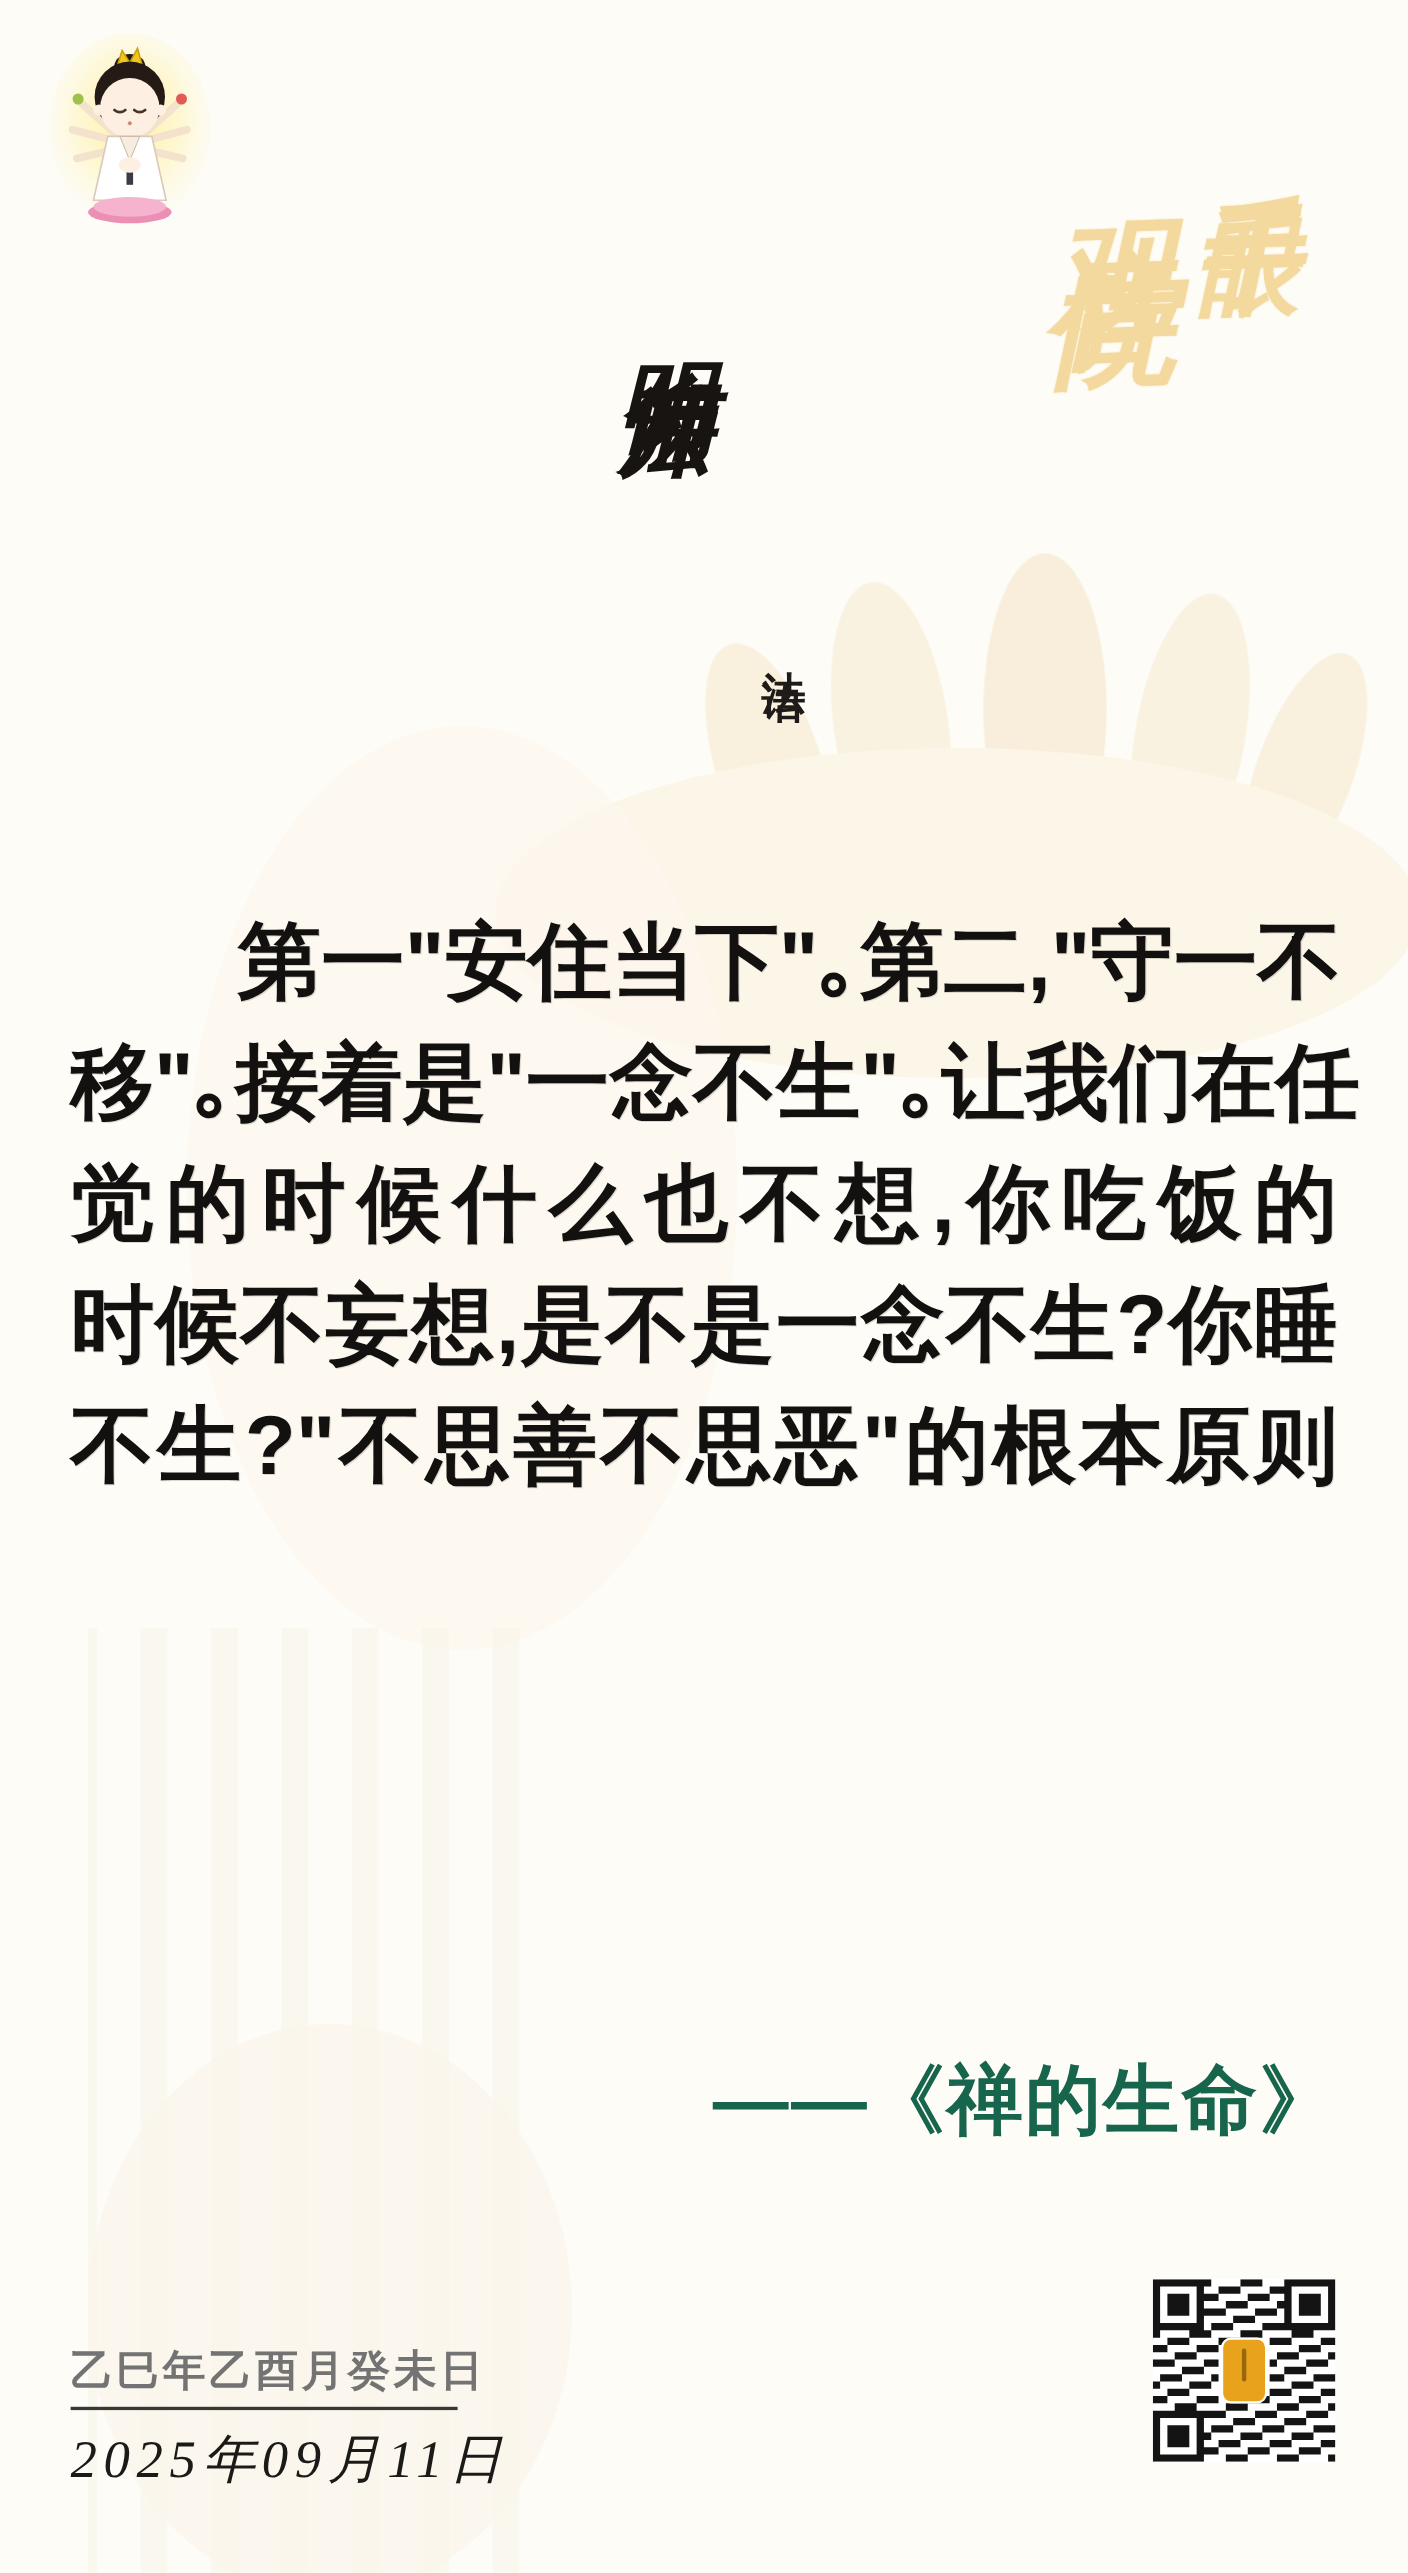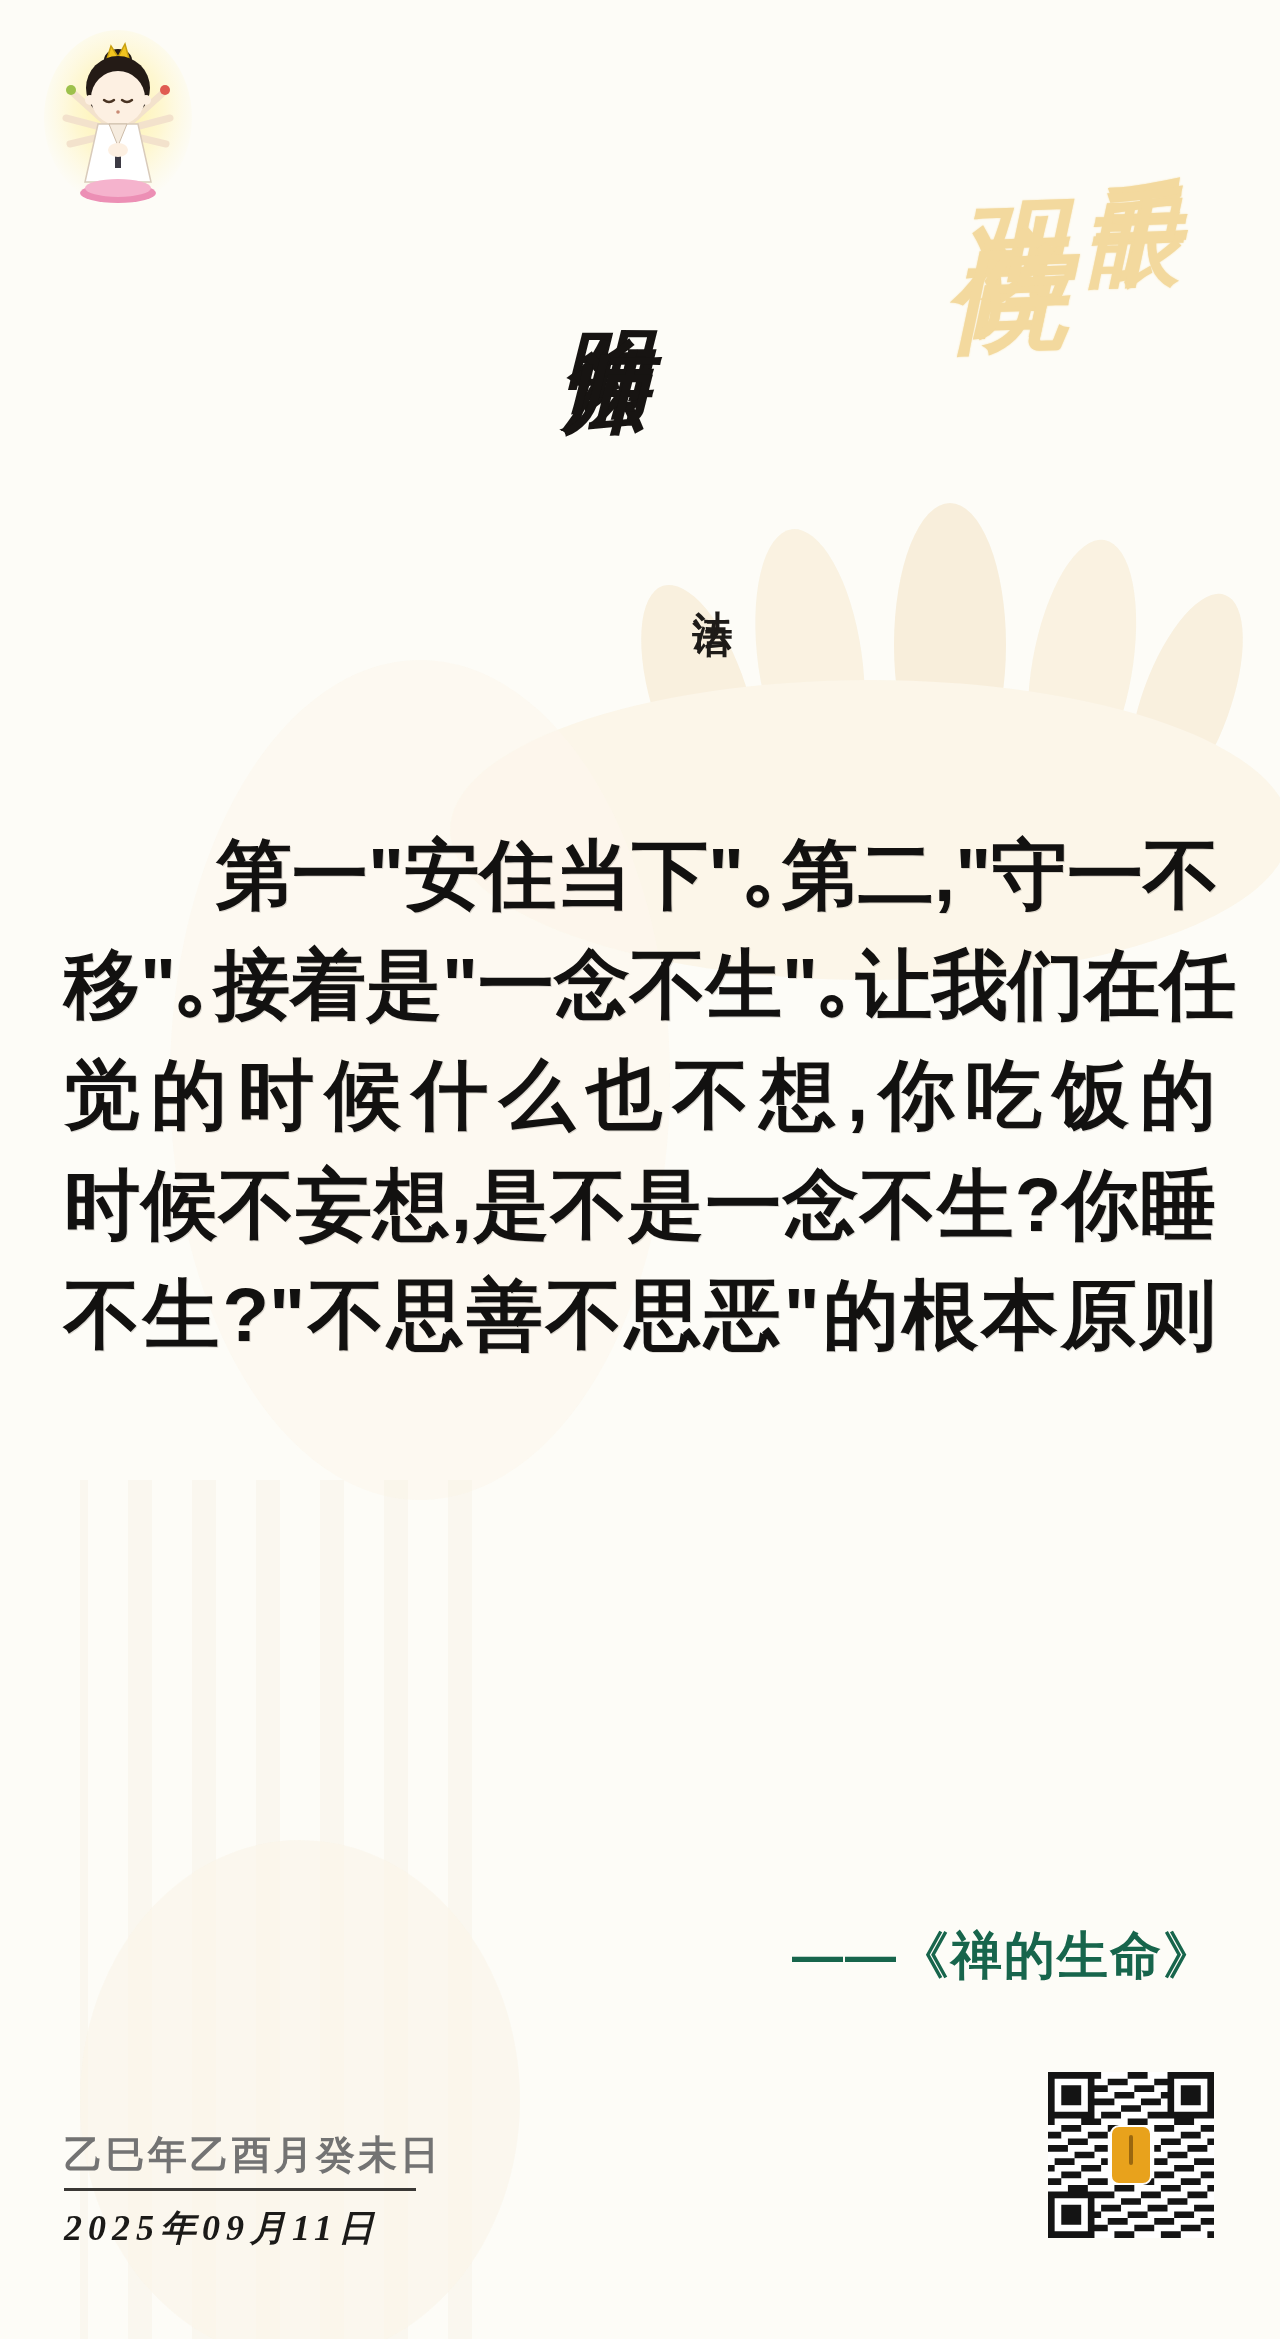--- a/index.html
+++ b/index.html
@@ -42,35 +42,35 @@
   .qline{
     font-size:76px;font-weight:900;color:#121110;
     line-height:110px;white-space:nowrap;
     text-align:justify;text-align-last:justify;
     text-shadow:1px 1px 0 rgba(105,95,85,.22);
   }
   .qline.indent{padding-left:152px}
   .qline.last{text-align-last:left}
 
   .attribution{
-    position:absolute;right:64px;top:1922px;z-index:1;
-    font-size:51px;font-weight:900;letter-spacing:2px;color:#17654c;
+    position:absolute;right:64px;top:1864px;z-index:1;
+    font-size:69px;font-weight:900;letter-spacing:2px;color:#17654c;
   }
 
   
   .lunar{
     position:absolute;left:64px;top:2128px;z-index:1;
     font-family:"Liberation Serif",serif;font-weight:700;
     font-size:39px;letter-spacing:3px;color:#737373;
   }
   .dateline{position:absolute;left:64px;top:2188px;width:352px;height:3px;background:#3a3835;z-index:1}
   .greg{
     position:absolute;left:64px;top:2204px;z-index:1;
-    font-family:"Liberation Serif",serif;font-style:italic;font-weight:700;
-    font-size:36px;letter-spacing:6px;color:#1b1a18;
+    font-family:"Liberation Serif",serif;font-style:italic;font-weight:400;
+    font-size:48px;letter-spacing:6px;color:#1b1a18;
   }
 
   
   .qr{position:absolute;left:1048px;top:2072px;width:166px;height:166px;background:#ffffff;z-index:1}
   .qr svg{display:block}
   .qr-badge{
     position:absolute;left:62px;top:53px;width:42px;height:60px;
     background:#e8a21c;border-radius:9px;border:2px solid #fff;box-sizing:border-box;
   }
   .qr-badge i{display:block;margin:8px auto 0;width:4px;height:30px;background:rgba(90,55,5,.55);border-radius:2px}

